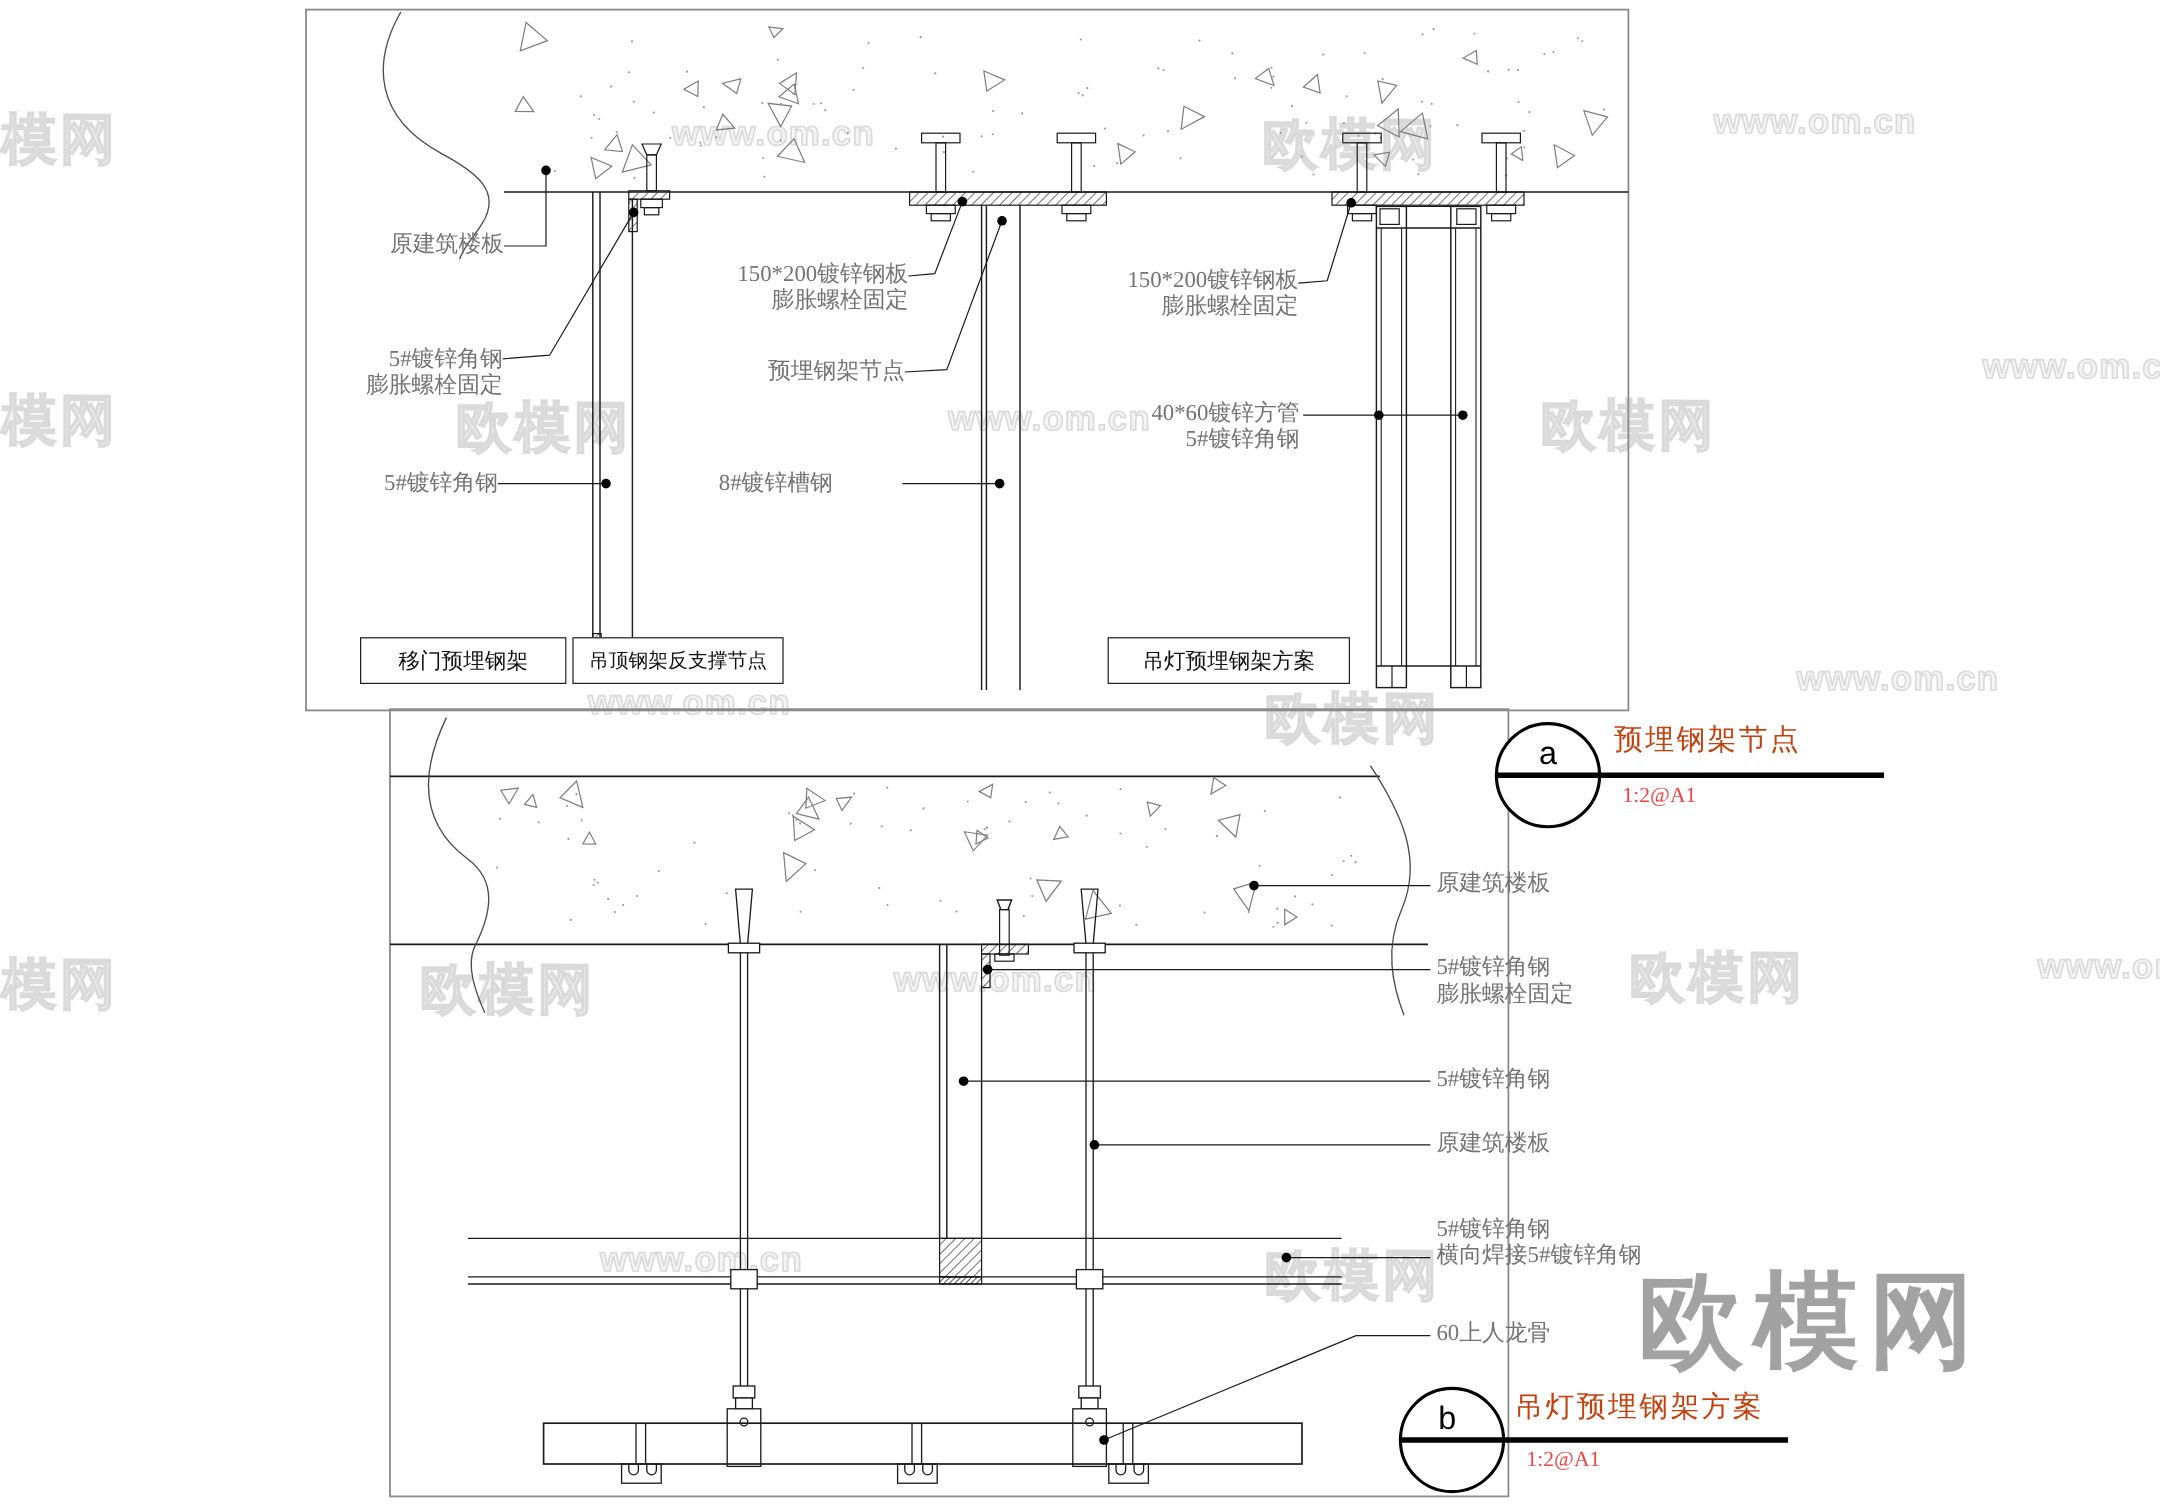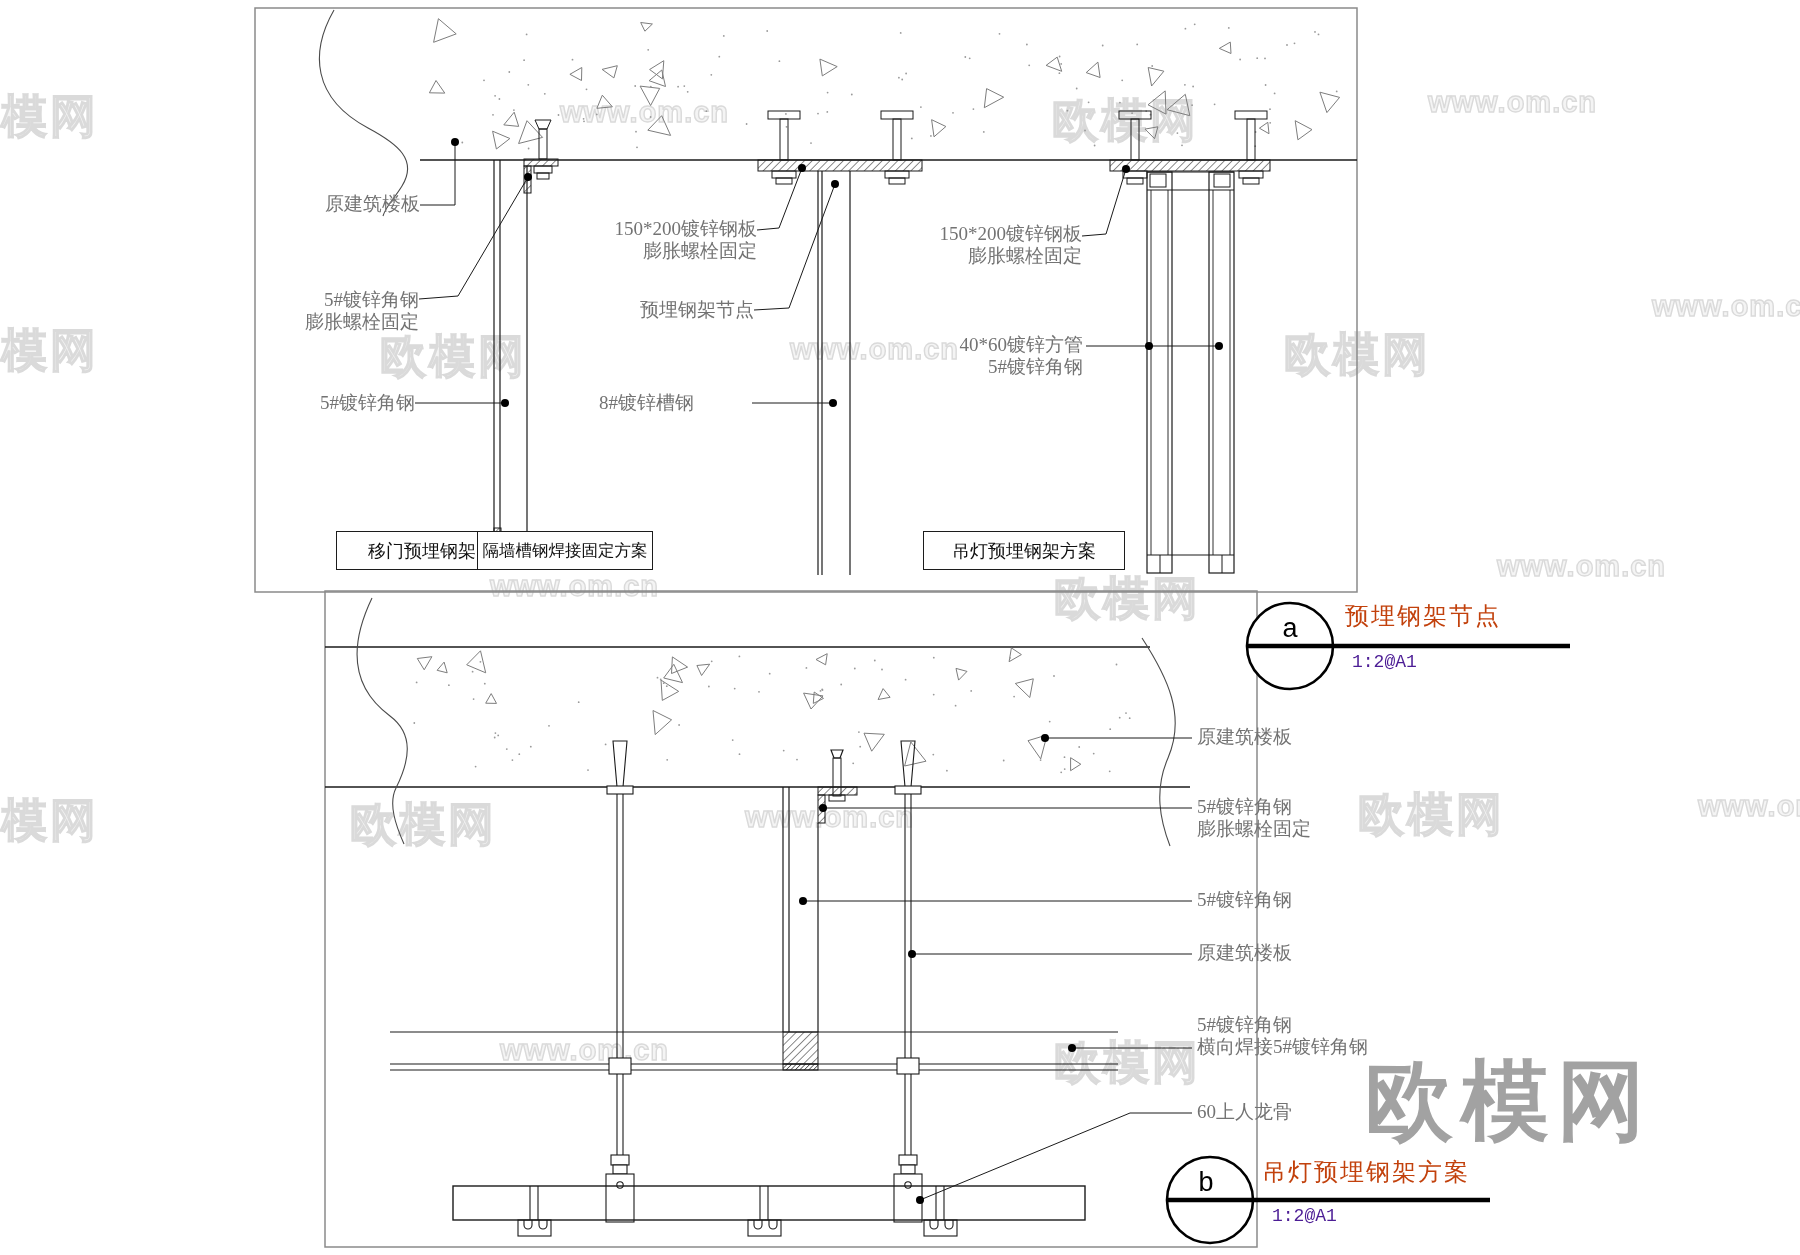--- a/index.html
+++ b/index.html
@@ -12,21 +12,21 @@
   .wm-url{font-size:29px;letter-spacing:1px;}
   #big-wm{position:absolute;left:1365px;top:1042px;font:bold 88px "Liberation Sans",sans-serif;
       color:#a2a2a2;letter-spacing:8px;z-index:1;white-space:nowrap;}
   #linework{position:absolute;left:0;top:0;z-index:2;}
   #text-layer{position:absolute;inset:0;z-index:3;}
   .cad-label{position:absolute;font-size:19px;line-height:22px;color:#737373;white-space:nowrap;}
   .scheme-box{position:absolute;border:1.4px solid #1c1c1c;background:#fff;color:#101010;
       font-size:18px;display:flex;align-items:center;justify-content:center;white-space:nowrap;}
   .detail-letter{position:absolute;font:27px "Liberation Sans",sans-serif;color:#000;}
   .detail-title{position:absolute;font-size:24px;letter-spacing:2px;color:#c2410c;white-space:nowrap;}
-  .detail-scale{position:absolute;font-size:18px;font-family:Liberation Mono, monospace;color:#4c1d95;white-space:nowrap;}
+  .detail-scale{position:absolute;font-size:18px;font-family:Liberation Serif, serif;color:#ef4444;white-space:nowrap;}
 </style>
 </head>
 <body>
 
 <div id="page">
 
   <div id="wm-layer">
       <div class="wm wm-net" style="left: -48px; top: 86px;">欧模网</div>
       <div class="wm wm-url" style="left: 560px; top: 96px;">www.om.cn</div>
       <div class="wm wm-net" style="left: 1052px; top: 90px;">欧模网</div>
@@ -460,22 +460,22 @@
     </g>
     <g>
       <circle cx="1210" cy="1200" r="43" fill="#fff" stroke="none"></circle>
       <line x1="1167" y1="1200" x2="1490" y2="1200" stroke="#000" stroke-width="4.5"></line>
       <circle cx="1210" cy="1200" r="43" fill="none" stroke="#000" stroke-width="2.6"></circle>
     </g>
   </svg>
 
   <div id="text-layer">
 
-    <div class="scheme-box" style="left:300px;top:531px;width:170px;height:37px;margin-left:36px;">移门预埋钢架</div>
-    <div class="scheme-box" style="left:477px;top:531px;width:174px;height:37px;font-size:16.5px;">隔墙槽钢焊接固定方案</div>
+    <div class="scheme-box" style="left:300px;top:531px;width:170px;height:37px;">移门预埋钢架</div>
+    <div class="scheme-box" style="left:477px;top:531px;width:174px;height:37px;font-size:16.5px;">吊顶钢架反支撑节点</div>
     <div class="scheme-box" style="left:923px;top:531px;width:200px;height:37px;">吊灯预埋钢架方案</div>
 
     <div class="detail-letter" style="left:1277px;top:613px;width:26px;text-align:center;">a</div>
     <div class="detail-title" style="left:1345px;top:600px;">预埋钢架节点</div>
     <div class="detail-scale" style="left:1352px;top:652px;">1:2@A1</div>
 
     <div class="detail-letter" style="left:1193px;top:1167px;width:26px;text-align:center;">b</div>
     <div class="detail-title" style="left:1262px;top:1156px;">吊灯预埋钢架方案</div>
     <div class="detail-scale" style="left:1272px;top:1206px;">1:2@A1</div>
   <div class="cad-label" style="top: 193px; right: 1380px; text-align: right;">

